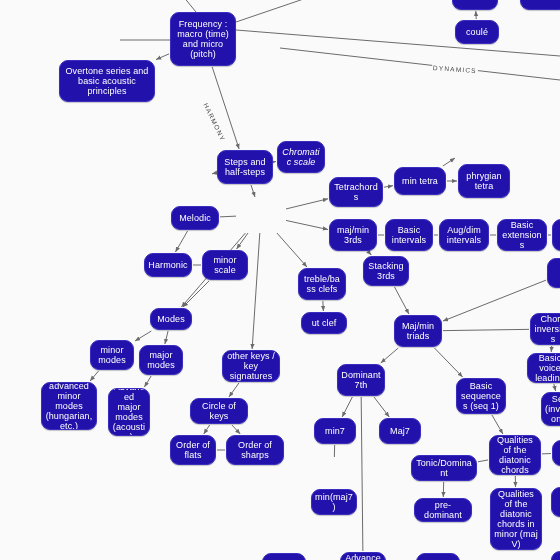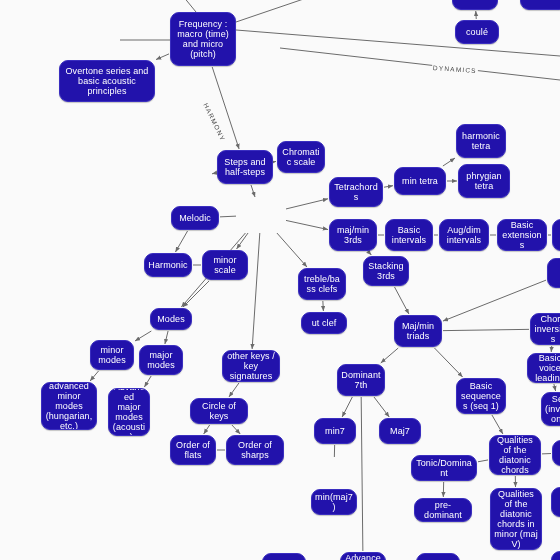--- a/index.html
+++ b/index.html
@@ -122,25 +122,24 @@
         <line x1="476.2352941176471" y1="19" x2="475.7647058823529" y2="11" stroke="#6b6b6b" stroke-width="1" marker-end="url(#arrowhead)"></line>
       </g>
   </svg>
 
   <div id="node-layer">
       <div class="node small" style="left: 452px; top: -14px; width: 46px; height: 24px; background: rgb(34, 18, 171); color: rgb(255, 255, 255);"></div>
       <div class="node small" style="left: 520px; top: -14px; width: 48px; height: 24px; background: rgb(34, 18, 171); color: rgb(255, 255, 255);"></div>
       <div class="node" style="left: 455px; top: 20px; width: 44px; height: 24px; background: rgb(34, 18, 171); color: rgb(255, 255, 255);">coulé</div>
       <div class="node" style="left: 170px; top: 12px; width: 66px; height: 54px; background: rgb(34, 18, 171); color: rgb(255, 255, 255);">Frequency : macro (time) and micro (pitch)</div>
       <div class="node" style="left: 59px; top: 60px; width: 96px; height: 42px; background: rgb(34, 18, 171); color: rgb(255, 255, 255);">Overtone series and basic acoustic principles</div>
-      <div class="node" style="left: 456px; top: 124px; width: 50px; height: 34px; background: rgb(34, 18, 171); color: rgb(255, 255, 255);">harmonic tetra</div>
       <div class="node" style="left: 458px; top: 164px; width: 52px; height: 34px; background: rgb(34, 18, 171); color: rgb(255, 255, 255);">phrygian tetra</div>
       <div class="node" style="left: 394px; top: 167px; width: 52px; height: 28px; background: rgb(34, 18, 171); color: rgb(255, 255, 255);">min tetra</div>
       <div class="node" style="left: 329px; top: 177px; width: 54px; height: 30px; background: rgb(34, 18, 171); color: rgb(255, 255, 255);">Tetrachords</div>
-      <div class="node" style="left: 277px; top: 141px; width: 48px; height: 32px; background: rgb(34, 18, 171); color: rgb(255, 255, 255);">Chromatic scale</div>
+      <div class="node" style="left: 277px; top: 141px; width: 48px; height: 32px; background: rgb(34, 18, 171); color: rgb(255, 255, 255); font-style: italic;">Chromatic scale</div>
       <div class="node" style="left: 217px; top: 150px; width: 56px; height: 34px; background: rgb(34, 18, 171); color: rgb(255, 255, 255);">Steps and half-steps</div>
       <div class="node" style="left: 171px; top: 206px; width: 48px; height: 24px; background: rgb(34, 18, 171); color: rgb(255, 255, 255);">Melodic</div>
       <div class="node" style="left: 144px; top: 253px; width: 48px; height: 24px; background: rgb(34, 18, 171); color: rgb(255, 255, 255);">Harmonic</div>
       <div class="node" style="left: 202px; top: 250px; width: 46px; height: 30px; background: rgb(34, 18, 171); color: rgb(255, 255, 255);">minor scale</div>
       <div class="node" style="left: 329px; top: 219px; width: 48px; height: 32px; background: rgb(34, 18, 171); color: rgb(255, 255, 255);">maj/min 3rds</div>
       <div class="node" style="left: 385px; top: 219px; width: 48px; height: 32px; background: rgb(34, 18, 171); color: rgb(255, 255, 255);">Basic intervals</div>
       <div class="node" style="left: 439px; top: 219px; width: 50px; height: 32px; background: rgb(34, 18, 171); color: rgb(255, 255, 255);">Aug/dim intervals</div>
       <div class="node" style="left: 497px; top: 219px; width: 50px; height: 32px; background: rgb(34, 18, 171); color: rgb(255, 255, 255);">Basic extensions</div>
       <div class="node" style="left: 552px; top: 219px; width: 30px; height: 32px; background: rgb(34, 18, 171); color: rgb(255, 255, 255);">e</div>
       <div class="node" style="left: 547px; top: 258px; width: 34px; height: 30px; background: rgb(34, 18, 171); color: rgb(255, 255, 255);">B</div>

